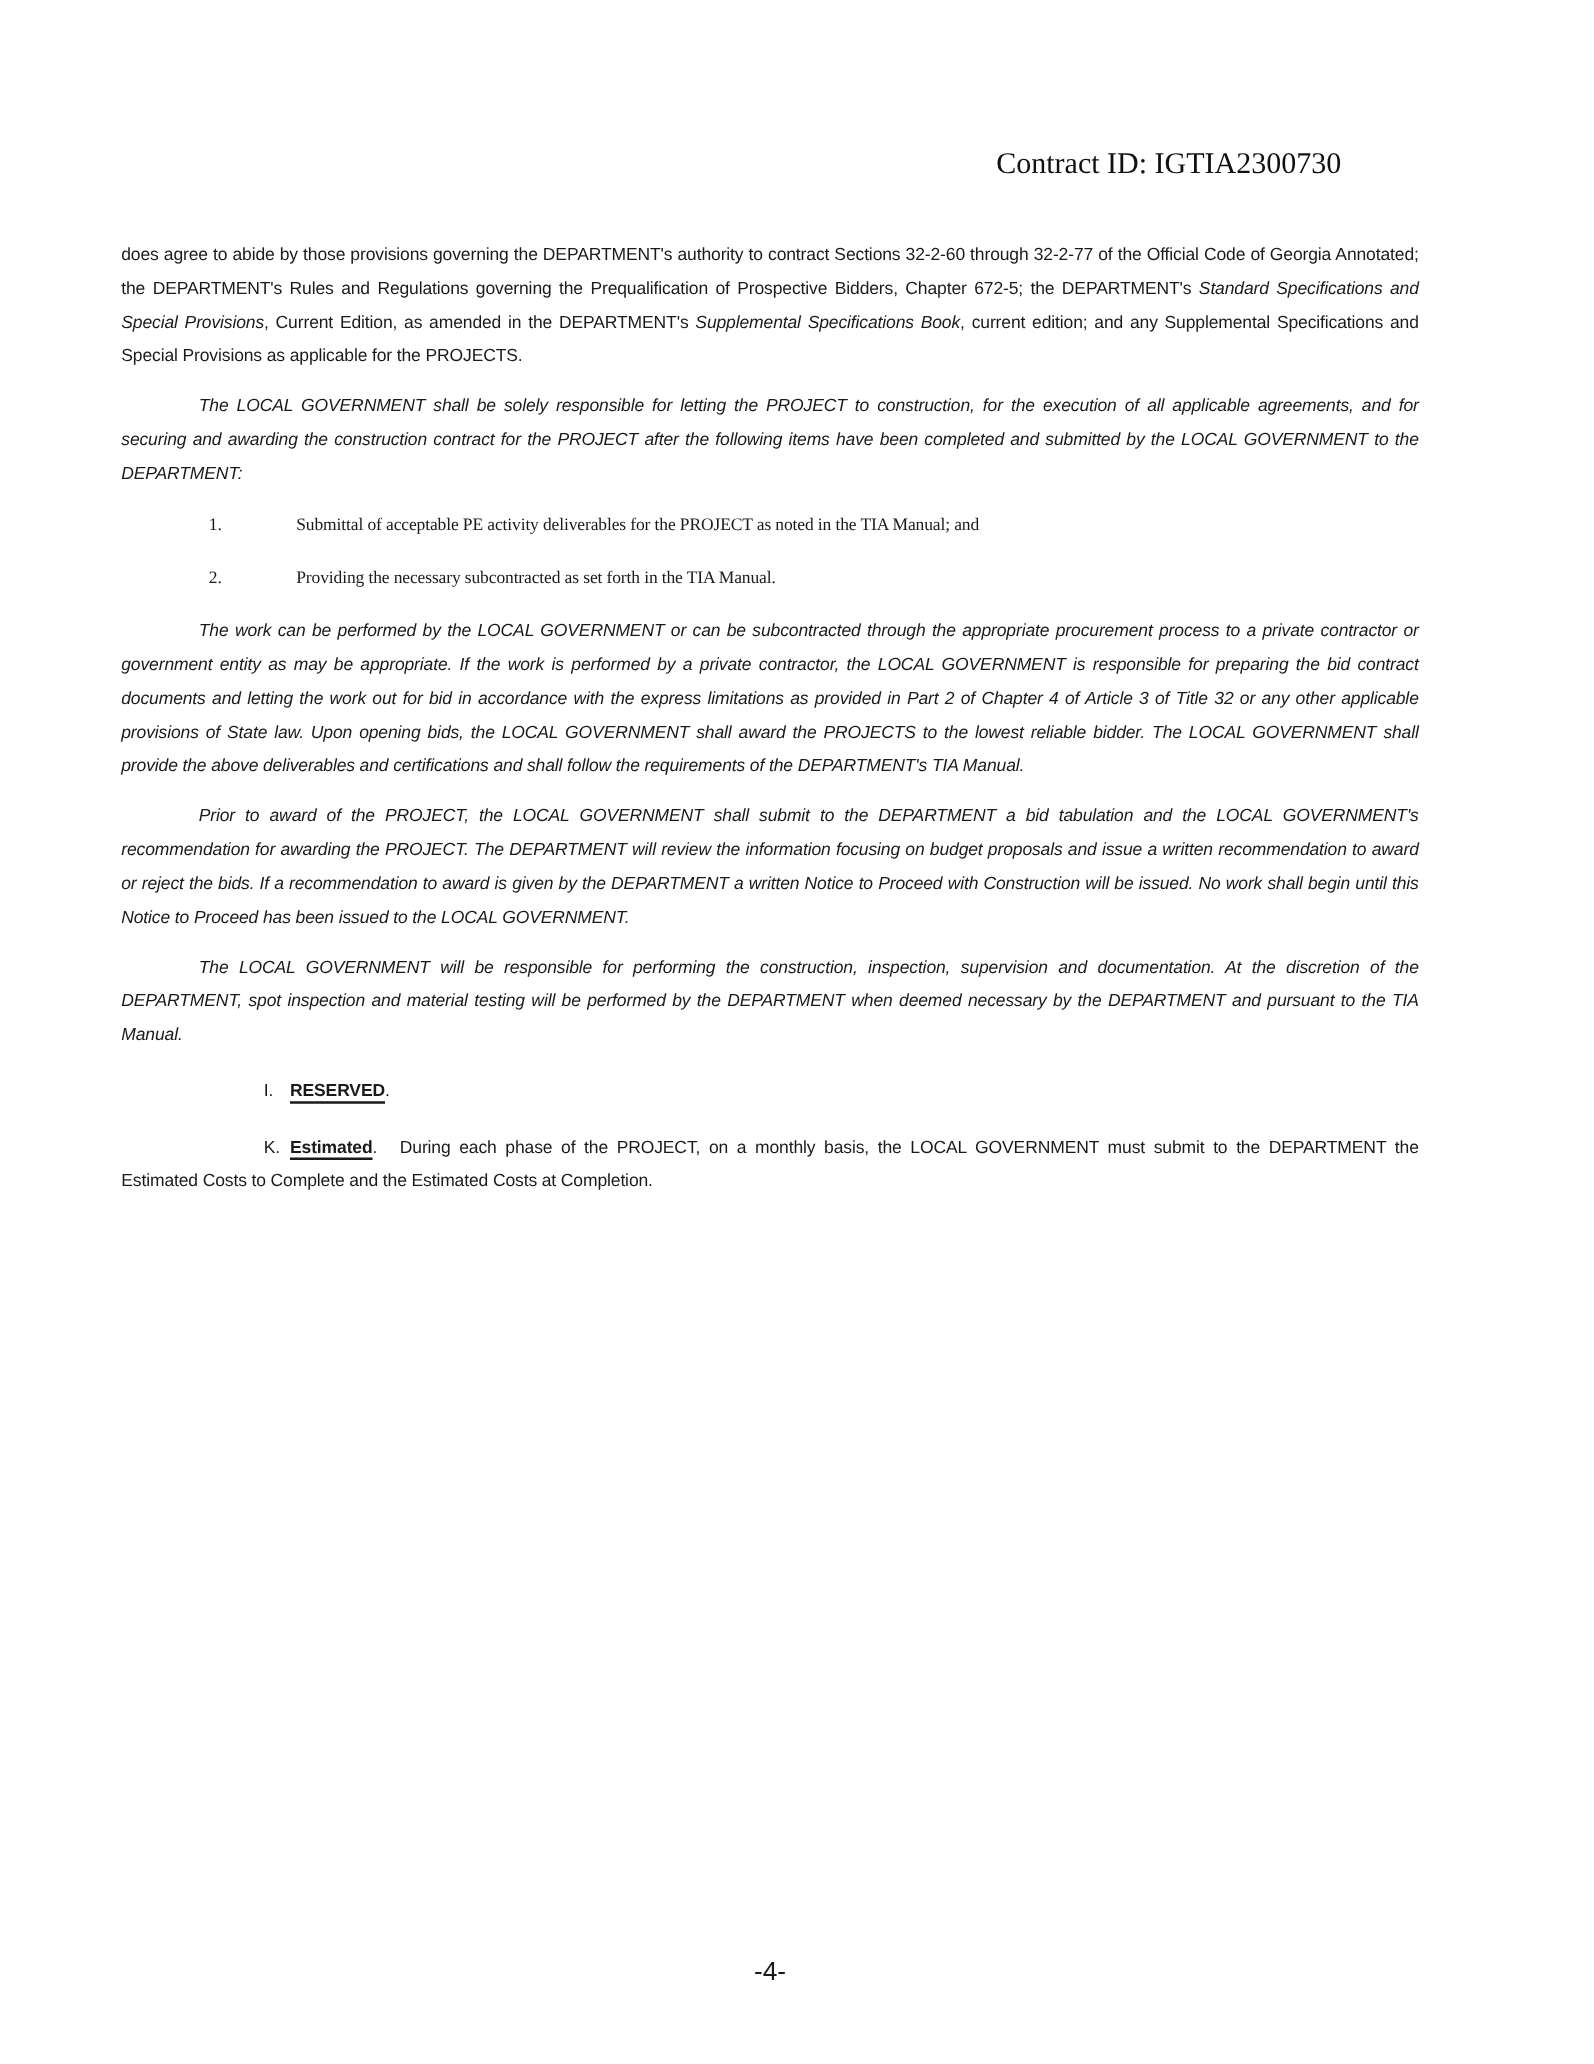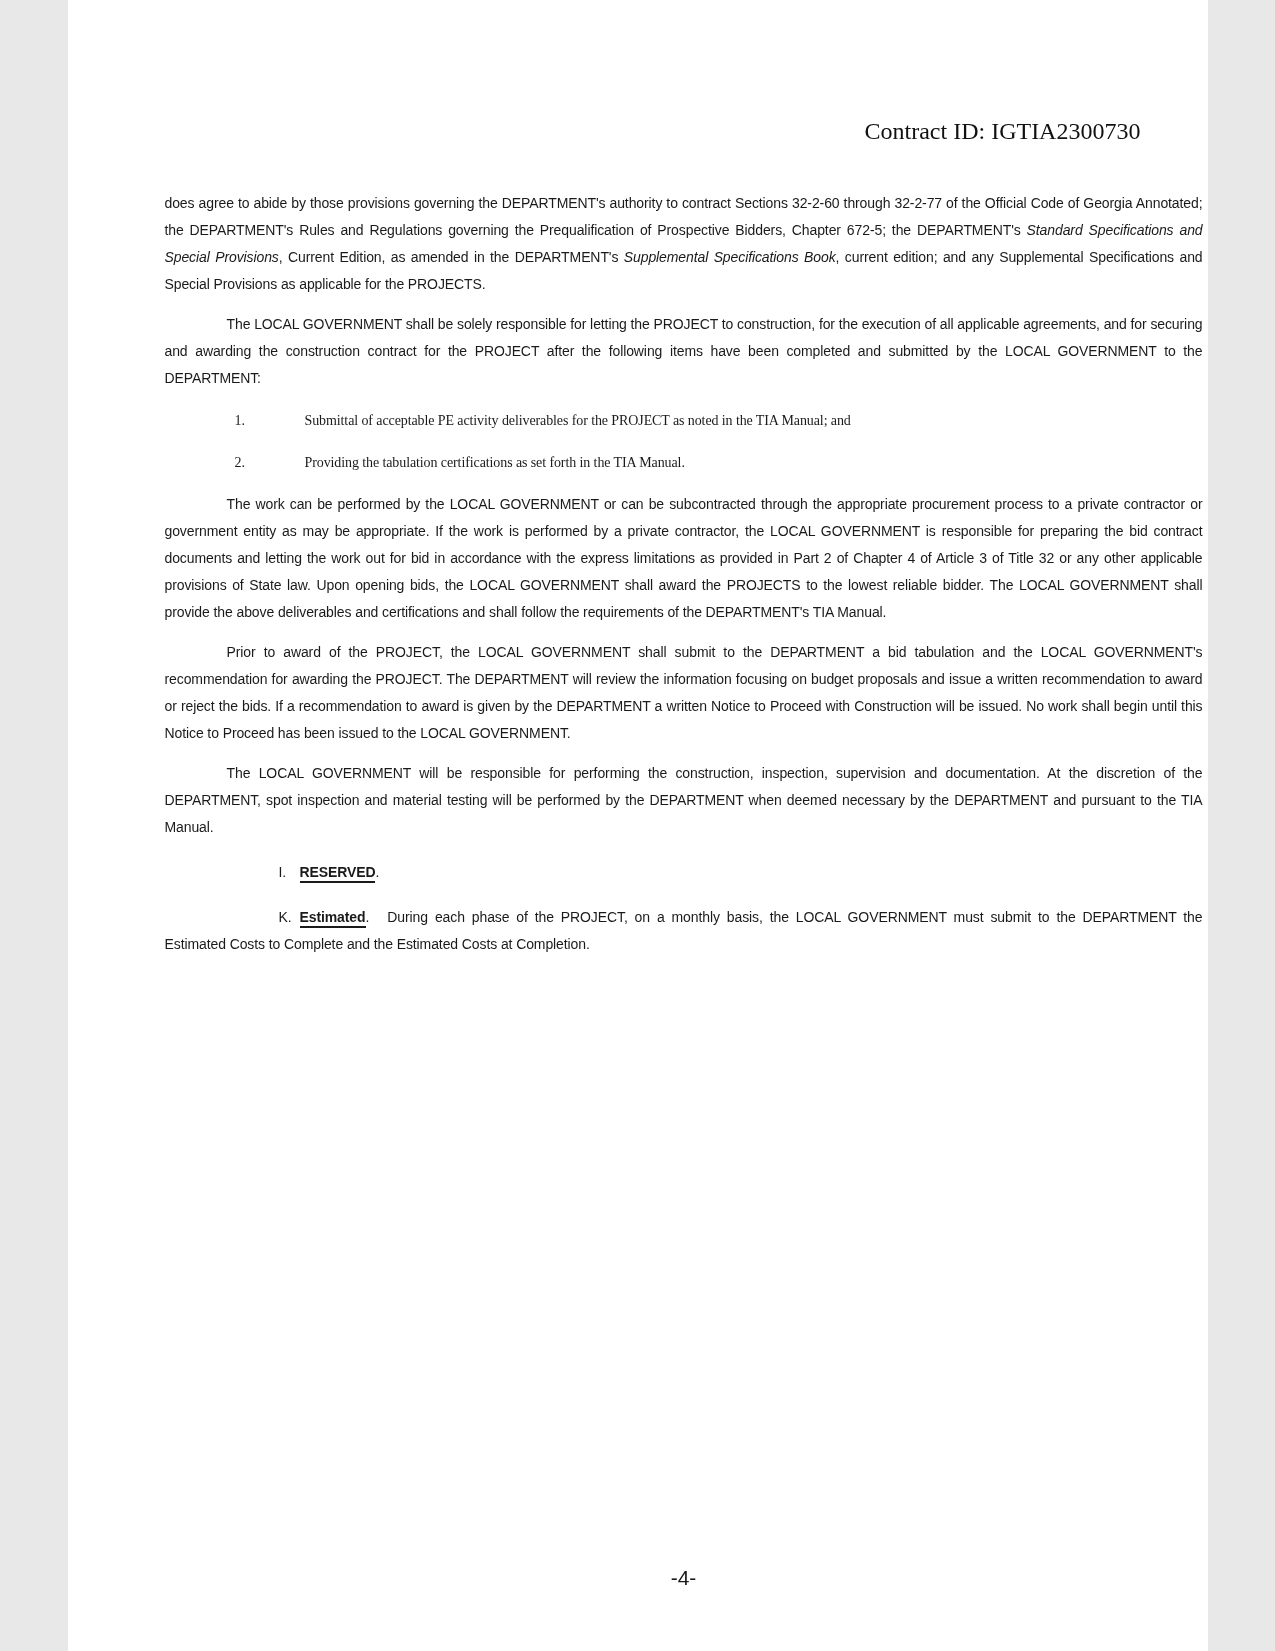--- a/index.html
+++ b/index.html
@@ -1,18 +1,18 @@
 <!DOCTYPE html>
 <html><head>
 <meta charset="utf-8">
 <style>
   html, body { margin: 0; padding: 0; background: #e8e8e8; }
   .page {
     position: relative;
-    width: 1140px;
+    width: 1275px;
     height: 1651px;
     margin: 0 auto;
     background: #ffffff;
     color: #1a1a1a;
     font-family: "Liberation Sans", "DejaVu Sans", sans-serif;
     overflow: hidden;
   }
   .header-line {
     position: absolute;
     left: 797px;
@@ -26,21 +26,21 @@
     position: absolute;
     left: 97px;
     top: 190px;
     width: 1038px;
     font-size: 14px;
     line-height: 27px;
     text-align: justify;
     letter-spacing: -0.1px;
   }
   .para { margin: 0 0 13px 0; }
-  .indent { text-indent: 62px; }
+  .indent { text-indent: 62px; font-style: italic; }
   .italic { font-style: italic; }
   .list-item { margin: 15px 0; padding-left: 140px; font-family: Liberation Serif, serif; }
   .num { display: inline-block; width: 70px; margin-left: -70px; }
   .section-item { margin: 18px 0; text-indent: 57px; }
   .letter { display: inline-block; width: 78px; }
   .label {
     font-weight: bold;
     border-bottom: 2px solid currentColor;
     padding-bottom: 1px;
   }
@@ -67,21 +67,21 @@
   </div>
 
   <div class="doc-body">
 
     <p class="para"><span>does agree to abide by those provisions governing the DEPARTMENT's authority to contract Sections 32-2-60 through 32-2-77 of the Official Code of Georgia Annotated; the DEPARTMENT's Rules and Regulations governing the Prequalification of Prospective Bidders, Chapter 672-5; the DEPARTMENT's </span><span class="italic">Standard Specifications and Special Provisions</span><span>, Current Edition, as amended in the DEPARTMENT's </span><span class="italic">Supplemental Specifications Book</span><span>, current edition; and any Supplemental Specifications and Special Provisions as applicable for the PROJECTS.</span></p>
 
     <p class="para indent">The LOCAL GOVERNMENT shall be solely responsible for letting the PROJECT to construction, for the execution of all applicable agreements, and for securing and awarding the construction contract for the PROJECT after the following items have been completed and submitted by the LOCAL GOVERNMENT to the DEPARTMENT:</p>
 
     <div class="list-item"><span class="num">1.</span><span>Submittal of acceptable PE activity deliverables for the PROJECT as noted in the TIA Manual; and</span></div>
 
-    <div class="list-item"><span class="num">2.</span><span>Providing the tabulation certifications as set forth in the TIA Manual.</span></div>
+    <div class="list-item"><span class="num">2.</span><span>Providing the necessary subcontracted as set forth in the TIA Manual.</span></div>
 
     <p class="para indent">The work can be performed by the LOCAL GOVERNMENT or can be subcontracted through the appropriate procurement process to a private contractor or government entity as may be appropriate.  If the work is performed by a private contractor, the LOCAL GOVERNMENT is responsible for preparing the bid contract documents and letting the work out for bid in accordance with the express limitations as provided in Part 2 of Chapter 4 of Article 3 of Title 32 or any other applicable provisions of State law.  Upon opening bids, the LOCAL GOVERNMENT shall award the PROJECTS to the lowest reliable bidder. The LOCAL GOVERNMENT shall provide the above deliverables and certifications and shall follow the requirements of the DEPARTMENT's TIA Manual.</p>
 
     <p class="para indent">Prior to award of the PROJECT, the LOCAL GOVERNMENT shall submit to the DEPARTMENT a bid tabulation and the LOCAL GOVERNMENT's recommendation for awarding the PROJECT.  The DEPARTMENT will review the information focusing on budget proposals and issue a written recommendation to award or reject the bids. If a recommendation to award is given by the DEPARTMENT a written Notice to Proceed with Construction will be issued.  No work shall begin until this Notice to Proceed has been issued to the LOCAL GOVERNMENT.</p>
 
     <p class="para indent">The LOCAL GOVERNMENT will be responsible for performing the construction, inspection, supervision and documentation.  At the discretion of the DEPARTMENT, spot inspection and material testing will be performed by the DEPARTMENT when deemed necessary by the DEPARTMENT and pursuant to the TIA Manual.</p>
 
     <div class="section-item"><span class="letter">I.</span><span class="label">RESERVED</span><span>.</span></div>
 
 

